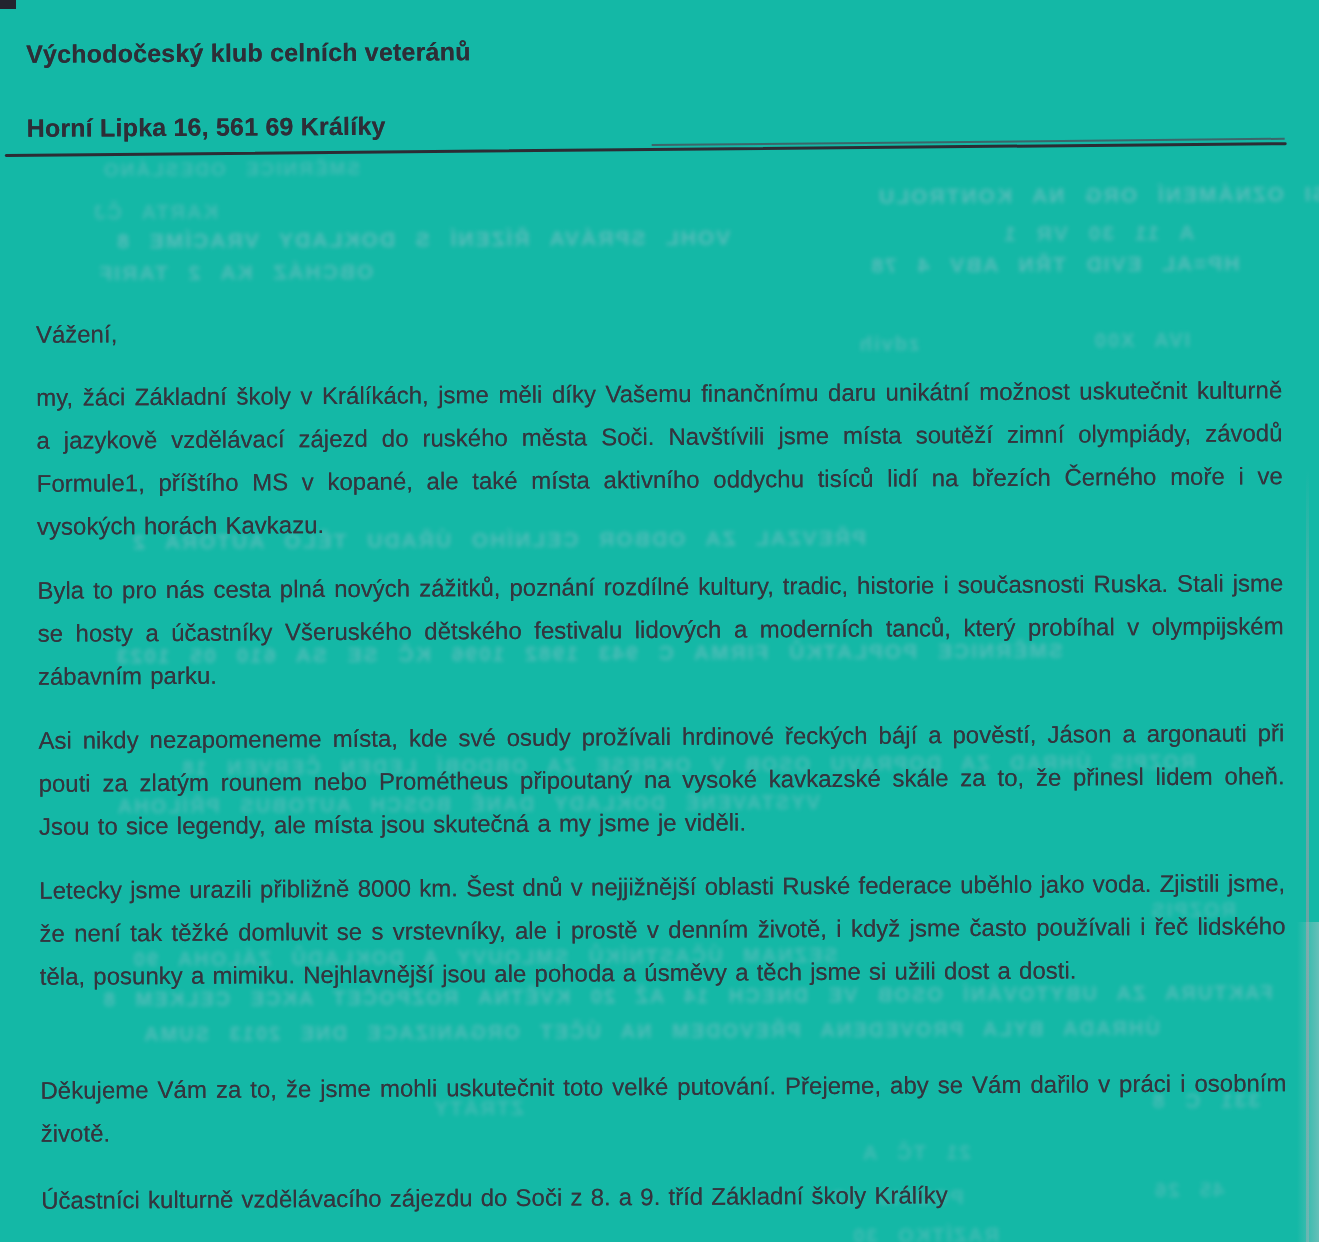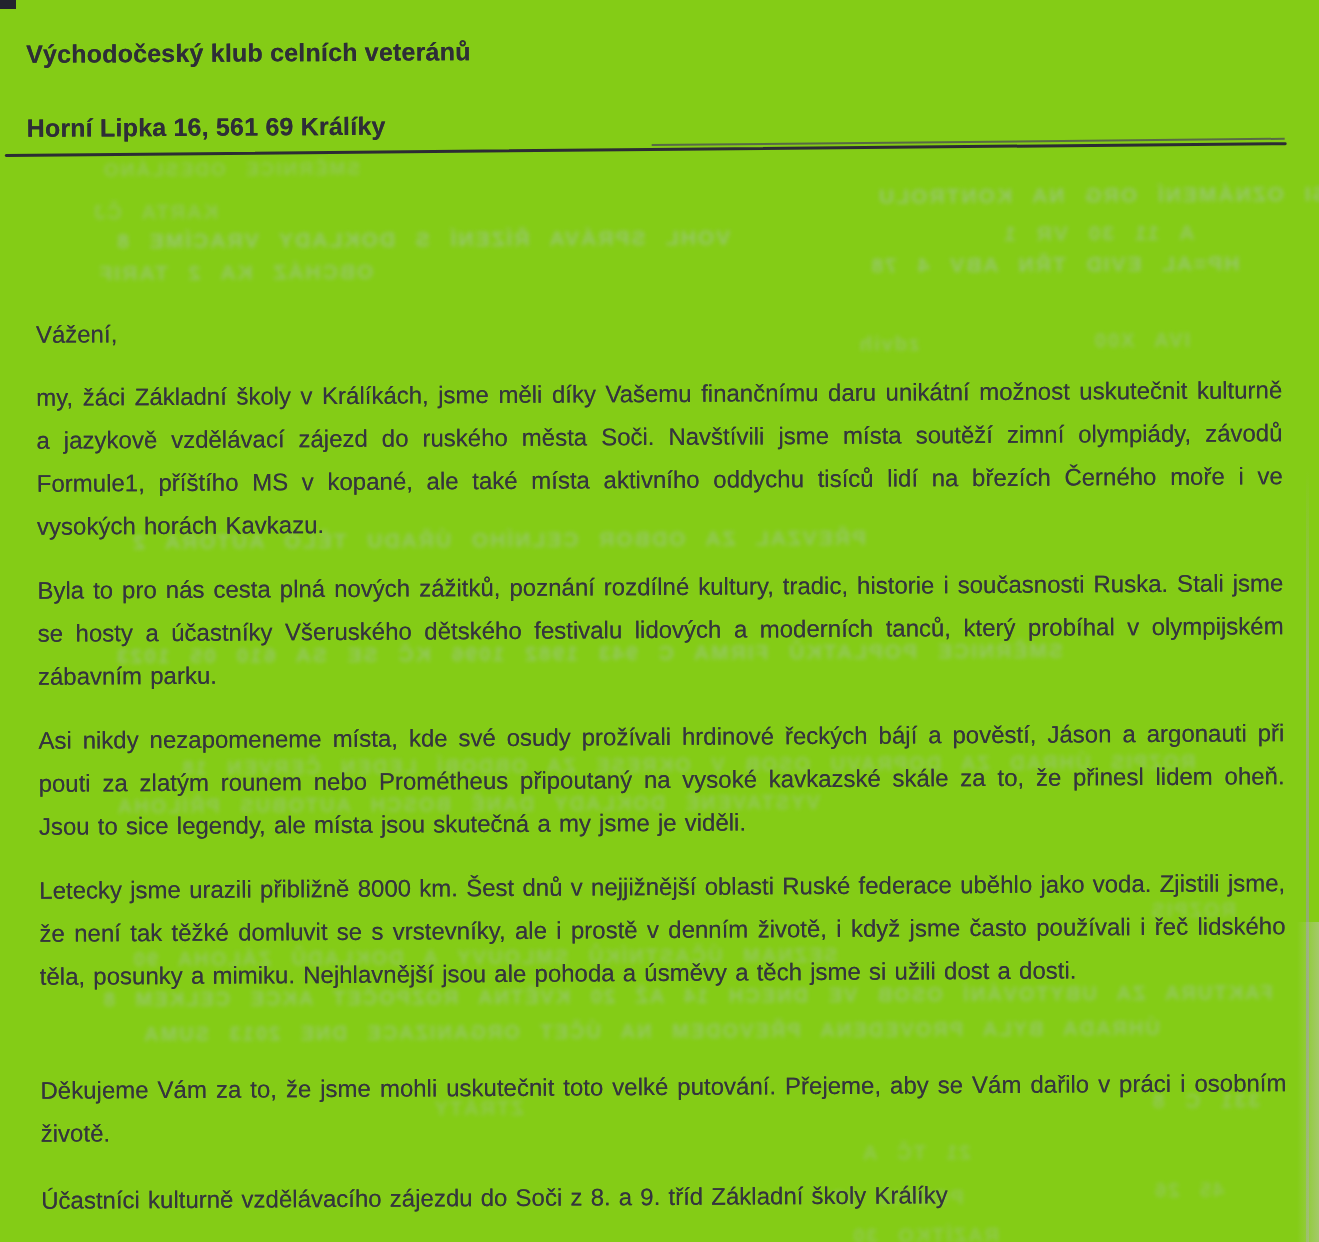--- a/index.html
+++ b/index.html
@@ -4,21 +4,21 @@
 <style>
   html, body {
     margin: 0;
     padding: 0;
     background: #ffffff;
   }
   .page {
     position: relative;
     width: 1319px;
     height: 1242px;
-    background: #84cc16;
+    background: #14b8a6;
     overflow: hidden;
     font-family: "Liberation Sans", sans-serif;
     color: #35353e;
   }
   
   .tilt {
     position: absolute;
     inset: 0;
     transform: rotate(-0.35deg);
     transform-origin: 50% 55%;

